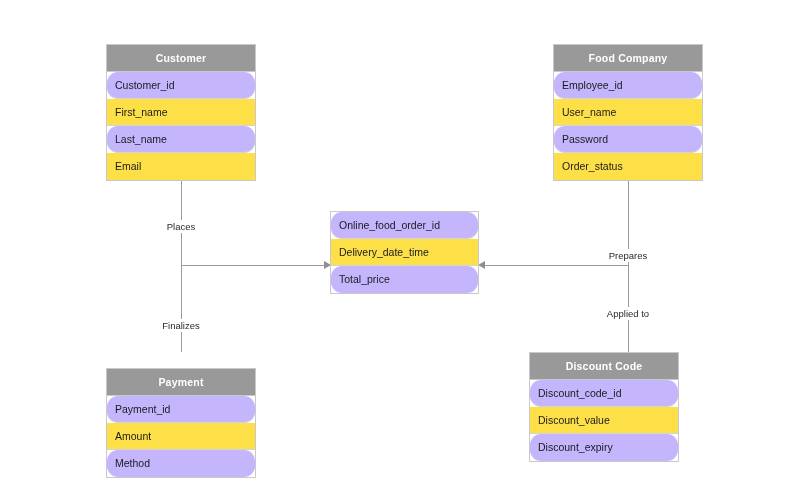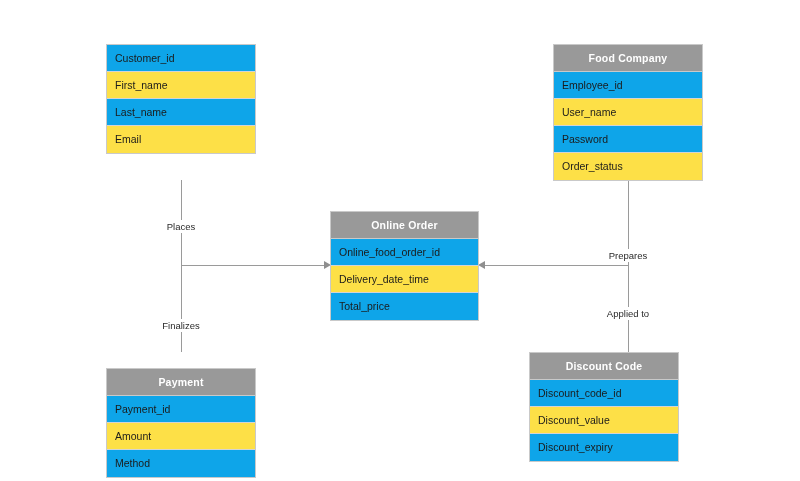--- a/index.html
+++ b/index.html
@@ -46,21 +46,21 @@
     padding-left: 8px;
     font-size: 10.5px;
     color: #1b1b1b;
     border-bottom: 1px solid #d4d4d4;
     white-space: nowrap;
     overflow: hidden;
   }
   .attr:last-child {
     border-bottom: none;
   }
-  .attr.shaded { background: #0ea5e9; }
+  .attr.shaded { background: #c4b5fd; border-radius: 11px; }
   .attr.plain  { background: #fde047; }
 
   
   .line-v {
     position: absolute;
     width: 1px;
     background: #9a9a9a;
     z-index: 1;
   }
   .line-h {
@@ -115,36 +115,36 @@
 
   <div class="rel-label" style="left:181px; top:220px; transform:translateX(-50%);">Places</div>
 
   <div class="rel-label" style="left:181px; top:319px; transform:translateX(-50%);">Finalizes</div>
 
   <div class="rel-label" style="left:628px; top:208px; transform:translateX(-50%);margin-top:41px;">Prepares</div>
 
   <div class="rel-label" style="left:628px; top:307px; transform:translateX(-50%);">Applied to</div>
 
   <div class="entity" style="left:106px; top:44px; width:150px;">
+    <div class="entity-header">Customer</div>
     <div class="attr shaded">Customer_id</div>
     <div class="attr plain">First_name</div>
     <div class="attr shaded">Last_name</div>
     <div class="attr plain">Email</div>
   </div>
 
   <div class="entity" style="left:553px; top:44px; width:150px;">
     <div class="entity-header">Food Company</div>
     <div class="attr shaded">Employee_id</div>
     <div class="attr plain">User_name</div>
     <div class="attr shaded">Password</div>
     <div class="attr plain">Order_status</div>
   </div>
 
   <div class="entity" style="left:330px; top:211px; width:149px;">
-    <div class="entity-header">Online Order</div>
     <div class="attr shaded">Online_food_order_id</div>
     <div class="attr plain">Delivery_date_time</div>
     <div class="attr shaded">Total_price</div>
   </div>
 
   <div class="entity" style="left:106px; top:352px; width:150px;margin-top:16px;">
     <div class="entity-header">Payment</div>
     <div class="attr shaded">Payment_id</div>
     <div class="attr plain">Amount</div>
     <div class="attr shaded">Method</div>

